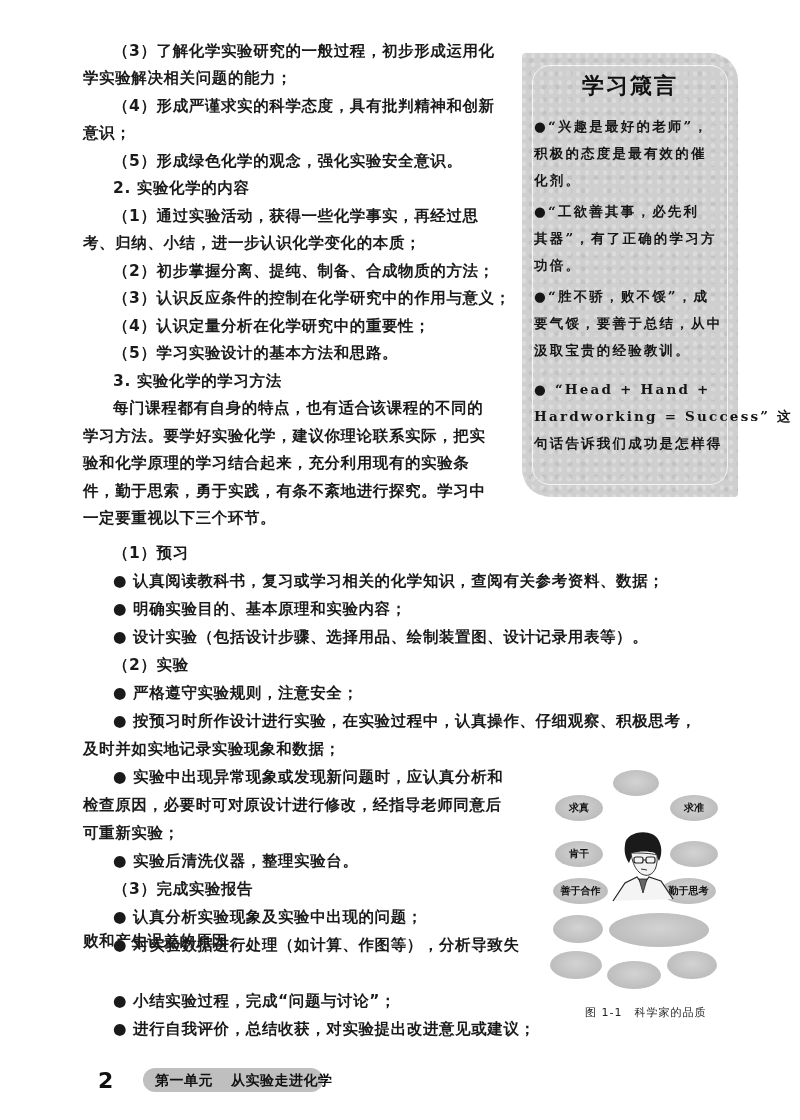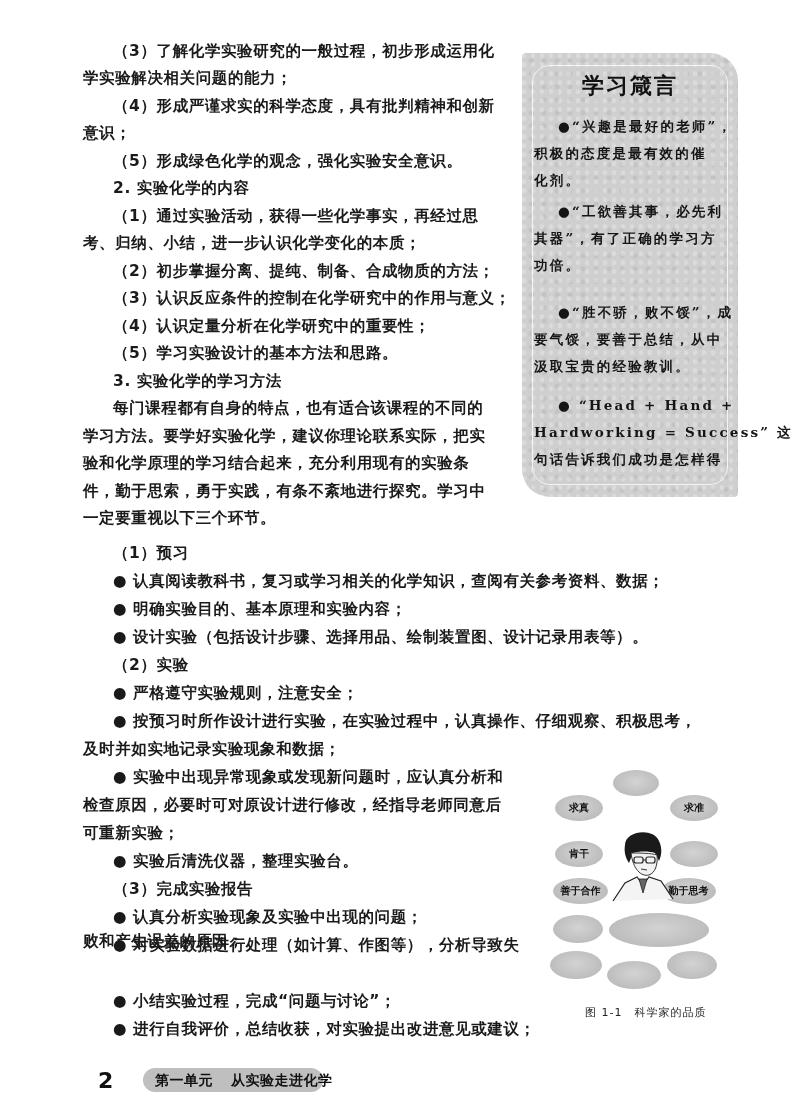--- a/index.html
+++ b/index.html
@@ -37,21 +37,21 @@
     position: absolute; left: 0; right: 0; top: 18px; text-align: center;
     font-size: 22px; font-weight: bold; letter-spacing: 2px; color: #111;
     font-family: "DejaVu Sans", sans-serif;
   }
   .tip-lines { position: absolute; left: 12px; top: 60px; width: 190px; }
   .tip-line {
     font-family: "DejaVu Serif", "Liberation Serif", serif;
     font-size: 13.5px; line-height: 27px; font-weight: bold;
     letter-spacing: 2.2px; white-space: nowrap; color: #151515;
   }
-  .tip-line.first { padding-left: 24px; }
+  .tip-line.first { }
 
   
   .figure { position: absolute; left: 545px; top: 765px; width: 220px; height: 270px; }
   .oval {
     position: absolute; border-radius: 50%;
     background: radial-gradient(ellipse at 50% 45%, #d3d3d3 0%, #bdbdbd 70%, #b0b0b0 100%);
     display: flex; align-items: center; justify-content: center;
     font-size: 10px; font-weight: bold; color: #111;
   }
   .fig-caption {
@@ -119,21 +119,21 @@
   <div class="tipbox">
     <div class="tipbox-inner"></div>
     <div class="tip-title">学习箴言</div>
     <div class="tip-lines">
       <div class="tip-line first">●“兴趣是最好的老师”，</div>
       <div class="tip-line">积极的态度是最有效的催</div>
       <div class="tip-line">化剂。</div>
       <div class="tip-line first" style="margin-top:4px">●“工欲善其事，必先利</div>
       <div class="tip-line">其器”，有了正确的学习方</div>
       <div class="tip-line">功倍。</div>
-      <div class="tip-line first" style="margin-top:20px">●“胜不骄，败不馁”，成</div>
+      <div class="tip-line first" style="margin-top:4px">●“胜不骄，败不馁”，成</div>
       <div class="tip-line">要气馁，要善于总结，从中</div>
       <div class="tip-line">汲取宝贵的经验教训。</div>
       <div class="tip-line first" style="margin-top:12px">● “Head + Hand +</div>
       <div class="tip-line">Hardworking = Success” 这</div>
       <div class="tip-line">句话告诉我们成功是怎样得</div>
     </div>
   </div>
 
   <div class="figure">
     <div class="oval" style="left:68px; top:5px; width:46px; height:26px;"></div>

